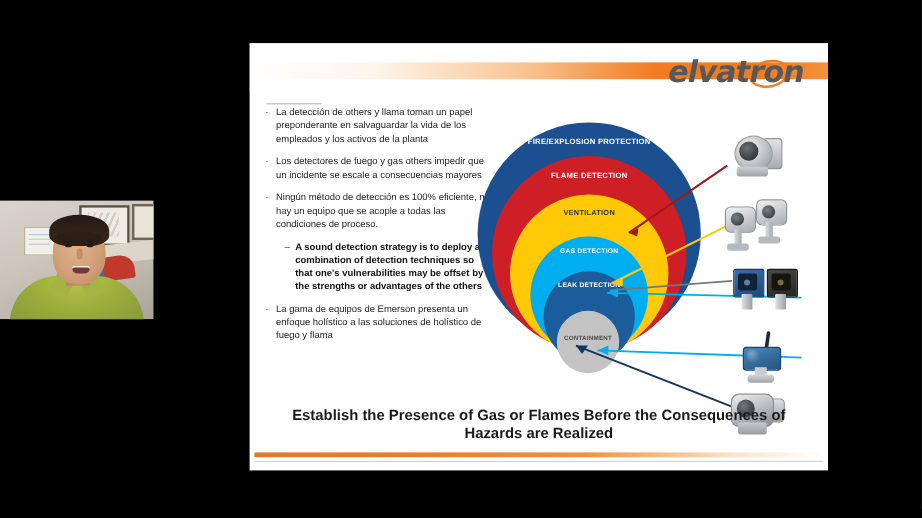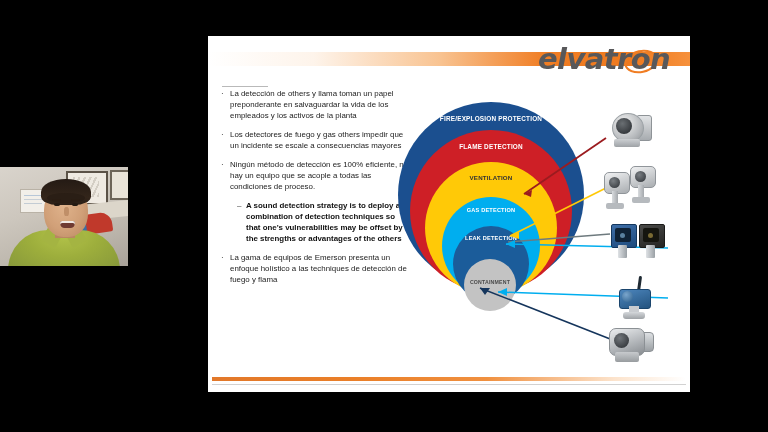--- a/index.html
+++ b/index.html
@@ -39,21 +39,21 @@
   .cam-mouth{position:absolute;left:60px;top:54px;width:15px;height:7px;border-radius:4px 4px 8px 8px;
     background:#6f3a32;box-shadow:inset 0 2px 0 #f0e8e2;}
 
   
   #slide{position:absolute;left:208px;top:36px;width:482px;height:356px;background:#fff;overflow:hidden;}
   .slide-head{position:absolute;left:0;top:0;width:482px;height:40px;background:#fff;}
   .head-band{position:absolute;left:0;top:16px;width:482px;height:14px;
     background:linear-gradient(90deg,rgba(243,146,55,0) 0%,rgba(243,146,55,.10) 22%,rgba(243,146,55,.55) 48%,
       #f07d23 70%,#ef7a1f 88%,#f6913c 100%);}
   .logo{position:absolute;right:20px;top:10px;height:26px;display:flex;align-items:center;}
-  .logo-txt{font-family:"DejaVu Sans",sans-serif;font-style:italic;font-weight:bold;font-size:29px;
+  .logo-txt{font-family:"DejaVu Sans",sans-serif;font-style:italic;font-weight:bold;font-size:25px;
     color:#58585a;letter-spacing:-.6px;position:relative;z-index:2;}
   .logo-ring{position:absolute;right:12px;top:4px;width:30px;height:19px;border:2.5px solid #f07d23;
     border-radius:50%;transform:rotate(-12deg);z-index:1;}
   .head-rule{position:absolute;left:14px;top:50px;width:46px;height:1px;background:#b9b9b9;}
 
   
   #bullets{position:absolute;left:13px;top:52px;width:186px;}
   .b{display:flex;margin-bottom:8px;}
   .b .dash{width:9px;flex:none;color:#3b3b3b;font-size:8px;line-height:11px;}
   .b .txt{font-size:7.9px;line-height:11px;color:#1c1c1c;font-family:"Liberation Sans",sans-serif;}
@@ -193,21 +193,21 @@
       <div class="b">
         <span class="dash">·</span>
         <span class="txt">Ningún método de detección es 100% eficiente, ni hay un equipo que se acople a todas las condiciones de proceso.</span>
       </div>
       <div class="b sub">
         <span class="dash">–</span>
         <span class="txt">A sound detection strategy is to deploy a combination of detection techniques so that one's vulnerabilities may be offset by the strengths or advantages of the others</span>
       </div>
       <div class="b">
         <span class="dash">·</span>
-        <span class="txt">La gama de equipos de Emerson presenta un enfoque holístico a las techniques de detección de fuego y flama</span>
+        <span class="txt">La gama de equipos de Emerson presenta un enfoque holístico a las soluciones de holístico de fuego y flama</span>
       </div>
     </div>
 
     <div class="wm">n</div>
 
     <div id="rings">
       <div class="ring" id="r1">
         <span>FIRE/EXPLOSION PROTECTION</span>
       </div>
       <div class="ring" id="r2">
@@ -286,17 +286,18 @@
       <div class="wt-base"></div>
     </div>
 
     <div class="dev" id="dev5">
       <div class="bd-right"></div>
       <div class="bd-main"></div>
       <div class="bd-lens"></div>
       <div class="bd-base"></div>
     </div>
 
+    <div id="slide-title">Establish the Presence of Gas or Flames Before the Consequences of Hazards are Realized</div>
     <div class="foot-band"></div>
     <div class="foot-rule"></div>
 
   </div>
 </div>
 
 </body></html>

